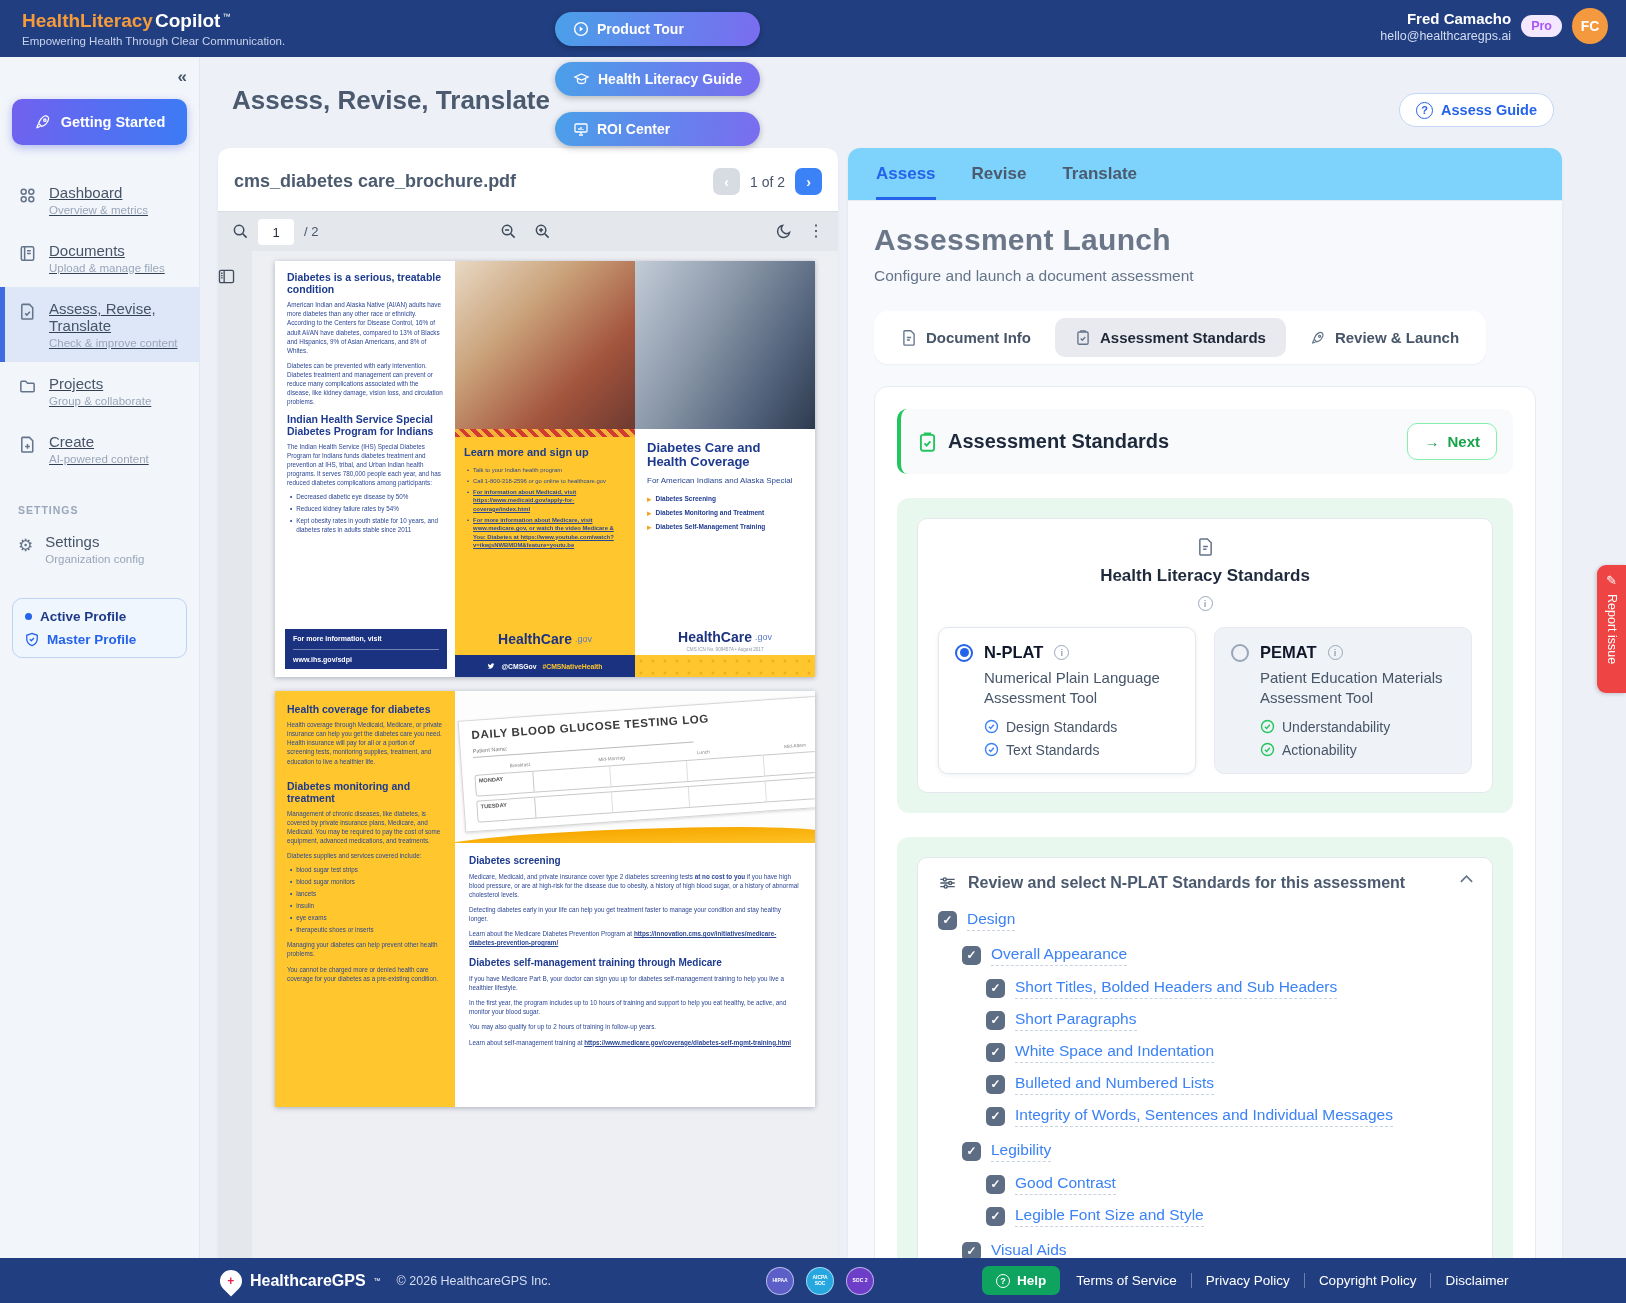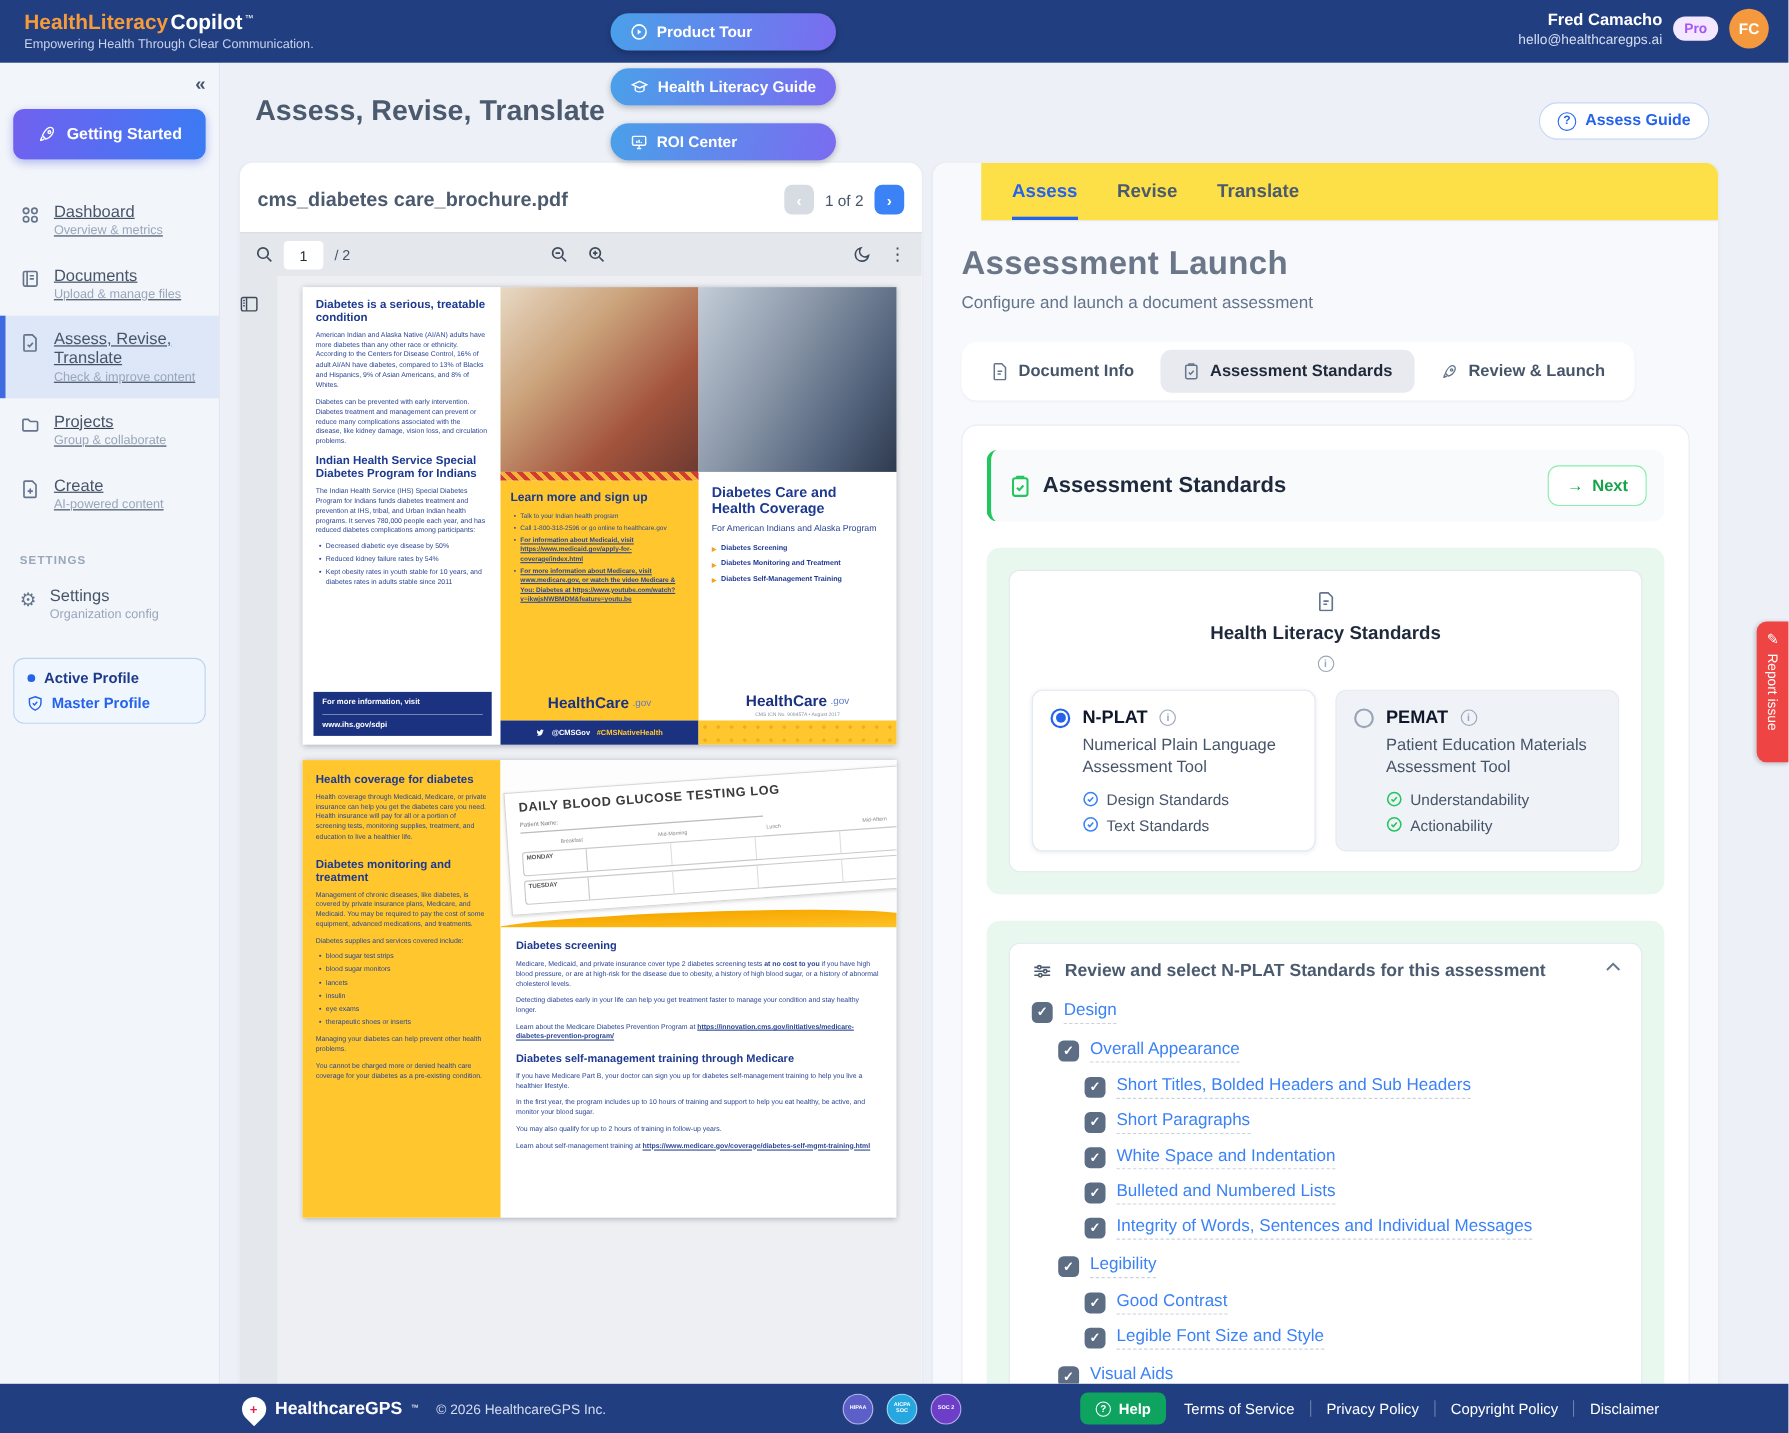--- a/index.html
+++ b/index.html
@@ -129,21 +129,21 @@
   .log-row { display:flex; border:1px solid #c9c9c9; border-radius:3px; margin-top:4px; height:22px; }
   .log-row .log-day { width:58px; border-right:1px solid #c9c9c9; padding:2px 3px; color:#555; font-weight:700; font-size:5.6px; }
   .log-row .log-cell { flex:1; border-right:1px solid #dedede; }
   .orange-swoosh { position:absolute; left:-12px; right:-12px; bottom:-10px; height:24px;
     background:linear-gradient(#f7a800,#ffc72d); border-radius:100% 100% 0 0 / 90% 90% 0 0; transform:rotate(-2deg); }
   .p2-sections { padding:12px 14px 6px; }
   .p2-sections .b-h1 { font-size:10px; }
 
   
   .right-panel { flex:1; background:#f7f9fc; border-radius:12px 12px 0 0; display:flex; flex-direction:column; overflow:hidden; box-shadow:0 1px 3px rgba(30,50,90,.06); }
-  .tabs-row { background:#fde047; display:flex; gap:36px; padding:16px 28px 0; border-bottom:1px solid #e6eaf1; flex:none;margin-left:44px; }
+  .tabs-row { background:#7dd3fc; display:flex; gap:36px; padding:16px 28px 0; border-bottom:1px solid #e6eaf1; flex:none; }
   .tab { font-size:17px; font-weight:800; color:#4b5a6e; padding-bottom:13px; cursor:pointer; border-bottom:3px solid transparent; }
   .tab.active { color:#2563eb; border-bottom-color:#2563eb; }
   .panel-body { flex:1; overflow:hidden; padding:22px 26px 0; }
   .al-title { color:#6b7789; font-size:30px; font-weight:800; letter-spacing:.3px; }
   .al-sub { color:#64748b; font-size:15.5px; margin-top:10px; }
   .steps { display:inline-flex; background:#fff; border-radius:14px; padding:7px; margin-top:26px; gap:4px; box-shadow:0 1px 2px rgba(30,50,90,.05); }
   .step { display:flex; align-items:center; gap:9px; padding:11px 20px; border-radius:10px; color:#475569; font-size:15px; font-weight:600; cursor:pointer; }
   .step .st-ic { color:#64748b; }
   .step.active { background:#e8eaef; color:#1e2838; font-weight:800; }
   .big-card { background:#fff; border:1px solid #e8ecf2; border-radius:14px; padding:22px; margin-top:22px; }
@@ -470,21 +470,21 @@
                     </svg>
                   </span>
                 <span class="at">@CMSGov</span>
                 <span class="tag">#CMSNativeHealth</span>
               </div>
             </div>
             <div class="p1-col3">
               <div class="photo photo-2"></div>
               <div class="p1-cover">
                 <div class="cover-title">Diabetes Care and Health Coverage</div>
-                <div class="cover-sub">For American Indians and Alaska Program</div>
+                <div class="cover-sub">For American Indians and Alaska Special</div>
                 <div class="cover-items">
                   <div class="cover-item">
                       <span>Diabetes Screening</span>
                     </div>
                   <div class="cover-item">
                       <span>Diabetes Monitoring and Treatment</span>
                     </div>
                   <div class="cover-item">
                       <span>Diabetes Self-Management Training</span>
                     </div>

